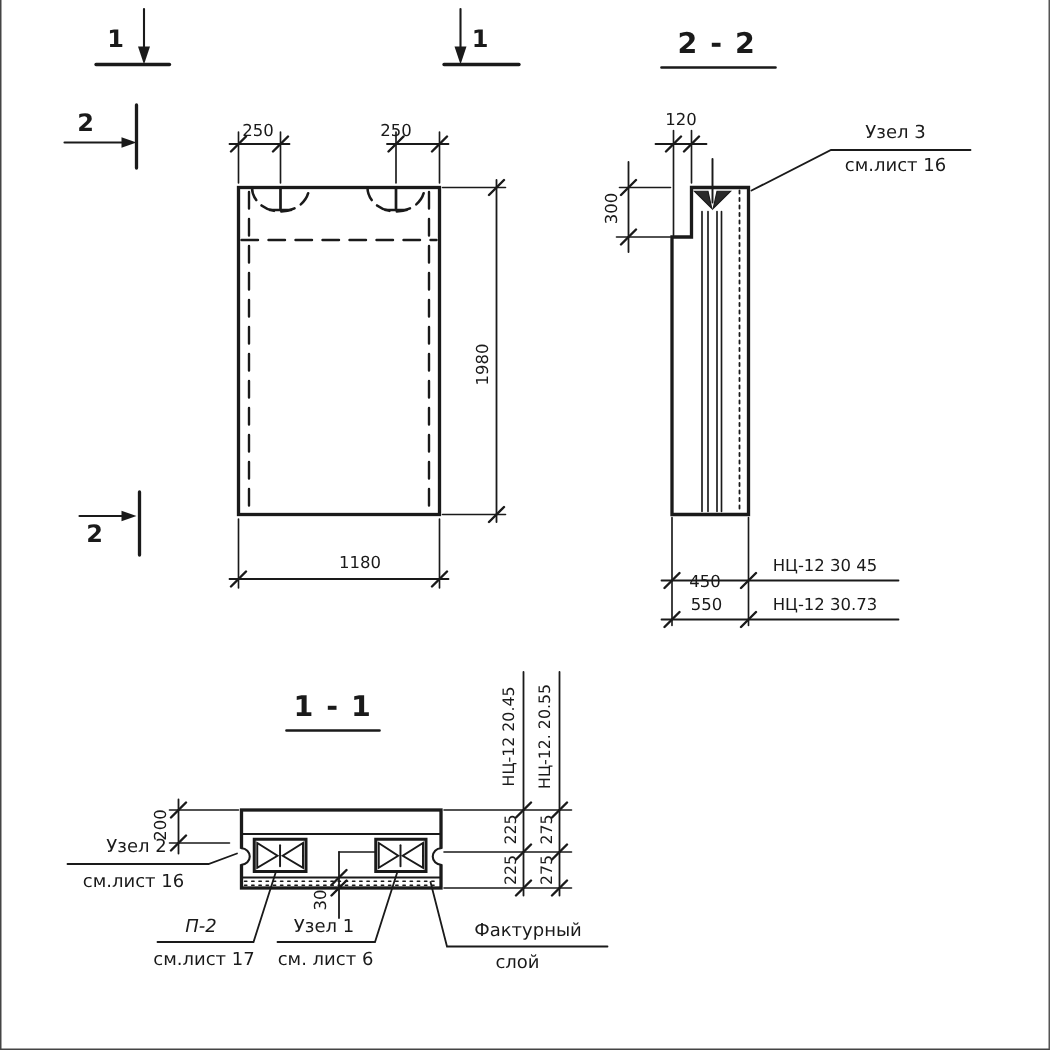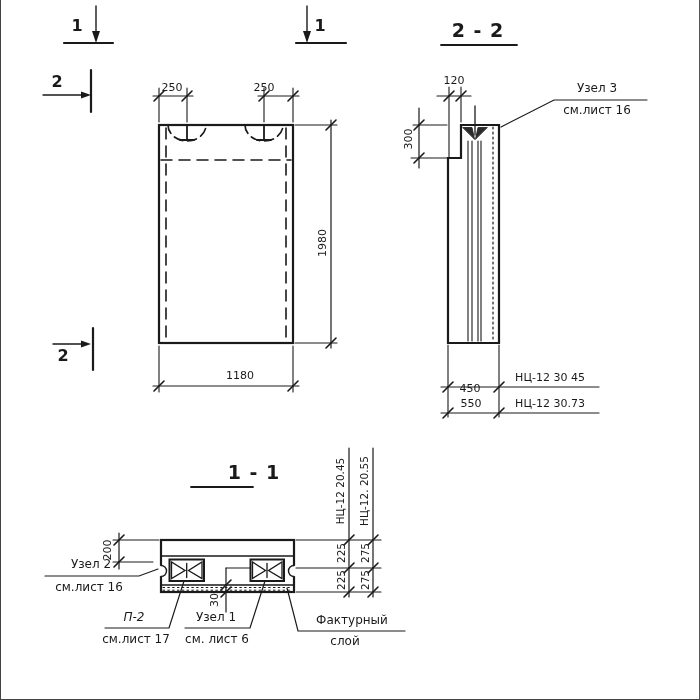--- a/index.html
+++ b/index.html
@@ -112,21 +112,21 @@
       M343,545 L353,535 M343,573 L353,563 M343,597 L353,587
       M367,545 L377,535 M367,573 L377,563 M367,597 L377,587"></path>
   </svg>
 
   <div class="lbl big" style="left:76px;top:26px;">1</div>
   <div class="lbl big" style="left:319px;top:26px;">1</div>
   <div class="lbl big" style="left:56px;top:82px;">2</div>
   <div class="lbl big" style="left:62px;top:356px;">2</div>
 
   <div class="lbl title" style="left:477px;top:30px;">2 - 2</div>
-  <div class="lbl title" style="left:221px;top:472px;margin-left:32px;">1 - 1</div>
+  <div class="lbl title" style="left:221px;top:472px;">1 - 1</div>
 
   <div class="lbl" style="left:171px;top:87px;">250</div>
   <div class="lbl" style="left:263px;top:87px;">250</div>
   <div class="lbl rot" style="left:321px;top:243px;">1980</div>
   <div class="lbl" style="left:224px;top:375px;margin-left:15px;">1180</div>
 
   <div class="lbl" style="left:453px;top:80px;">120</div>
   <div class="lbl rot" style="left:407px;top:139px;">300</div>
   <div class="lbl" style="left:469px;top:377px;margin-top:11px;">450</div>
   <div class="lbl" style="left:470px;top:403px;">550</div>

